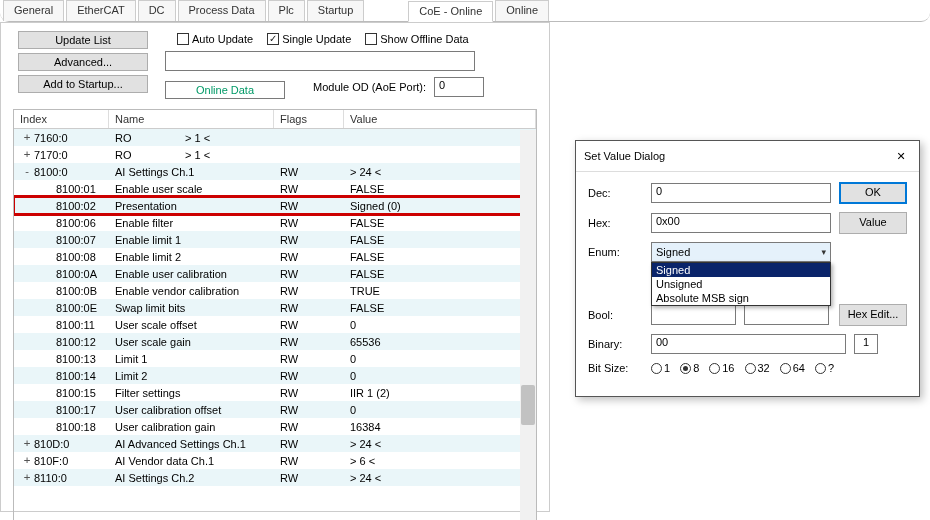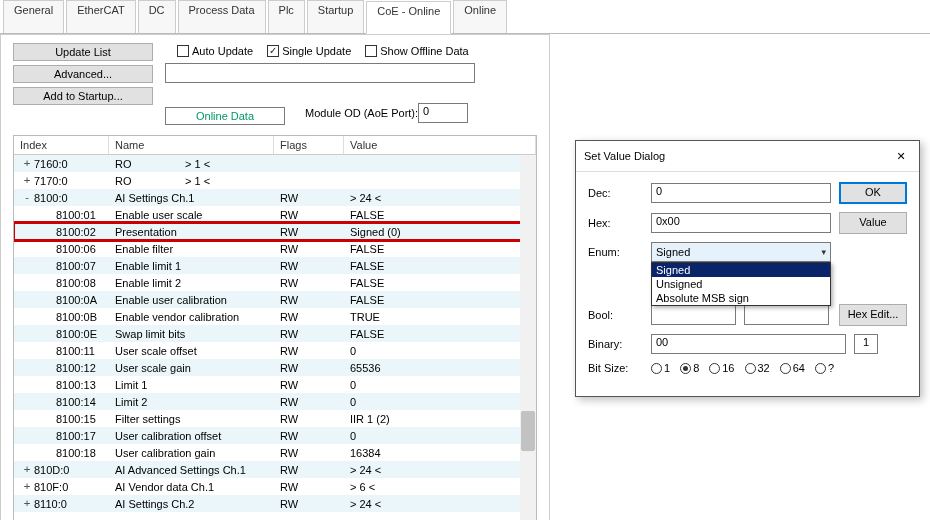--- a/index.html
+++ b/index.html
@@ -1,31 +1,31 @@
 <!DOCTYPE html>
 <html><head>
 <meta charset="utf-8">
 <style>
   * { box-sizing: border-box; font-family: "Segoe UI", Tahoma, sans-serif; font-size: 11px; }
   body { margin: 0; background: #fff; width: 930px; height: 520px; position: relative; }
-  .tabs { display: flex; border-bottom: 1px solid #bbb; height: 34px; padding-left: 3px; }
+  .tabs { display: flex; border-bottom: 1px solid #bbb; height: 22px; padding-left: 3px; border-radius: 9px; }
   .tab { padding: 3px 10px; border: 1px solid #ccc; border-bottom: none; margin-right: 2px; background: #f7f7f7; cursor: pointer; color: #333; }
-  .tab.active { background: #fff; border-bottom: 1px solid #fff; position: relative; top: 1px; }
+  .tab.active { background: #fff; border-bottom: 1px solid #fff; position: relative; top: 1px; margin-left: 42px; }
   .main-panel { border: 1px solid #ccc; width: 550px; height: 490px; padding: 8px 12px; position: relative; }
   .btn { display: inline-block; min-width: 130px; padding: 2px 10px; border: 1px solid #adadad; background: #e1e1e1; text-align: center; margin-bottom: 4px; cursor: pointer; }
   .top-controls { display: flex; gap: 12px; }
-  .left-btns { display: flex; flex-direction: column; width: 140px; }
+  .left-btns { display: flex; flex-direction: column; width: 140px; align-items: center; }
   .right-controls { flex: 1; }
   .chk-row { display: flex; gap: 14px; margin-bottom: 6px; margin-top: 2px; padding-left: 12px; }
   .chk { display: flex; align-items: center; gap: 3px; cursor: pointer; }
   .chk-box { width: 12px; height: 12px; border: 1px solid #333; display: flex; align-items: center; justify-content: center; background: #fff; }
   .chk-box.checked::after { content: "✓"; font-size: 10px; line-height: 8px; color: #222; }
   .txt-long { width: 310px; height: 20px; border: 1px solid #7a7a7a; background: #fff; display: inline-block; }
   .online-data { color: #009966; margin-top: 6px; display: inline-block; border: 1px solid #7a7a7a; padding: 2px 8px; width: 120px; text-align: center; }
-  .module-row { display: flex; align-items: center; margin-top: 16px; }
+  .module-row { display: flex; align-items: center; gap: 8px; margin-top: 2px; }
   .module-row .small-txt { width: 50px; height: 20px; border: 1px solid #7a7a7a; background: #fff; padding: 1px 4px; }
   .table-wrap { border: 1px solid #bbb; margin-top: 10px; height: 428px; overflow: hidden; position: relative; }
   .tbl-head { display: flex; background: #fff; border-bottom: 1px solid #ccc; font-weight: normal; color: #333; }
   .tbl-head > div { padding: 3px 6px; border-right: 1px solid #ddd; }
   .col-idx { width: 95px; }
   .col-name { width: 165px; }
   .col-flags { width: 70px; }
   .col-val { flex: 1; }
   .tbl-body { height: 358px; overflow-y: scroll; }
   .row { display: flex; height: 17px; align-items: center; }

